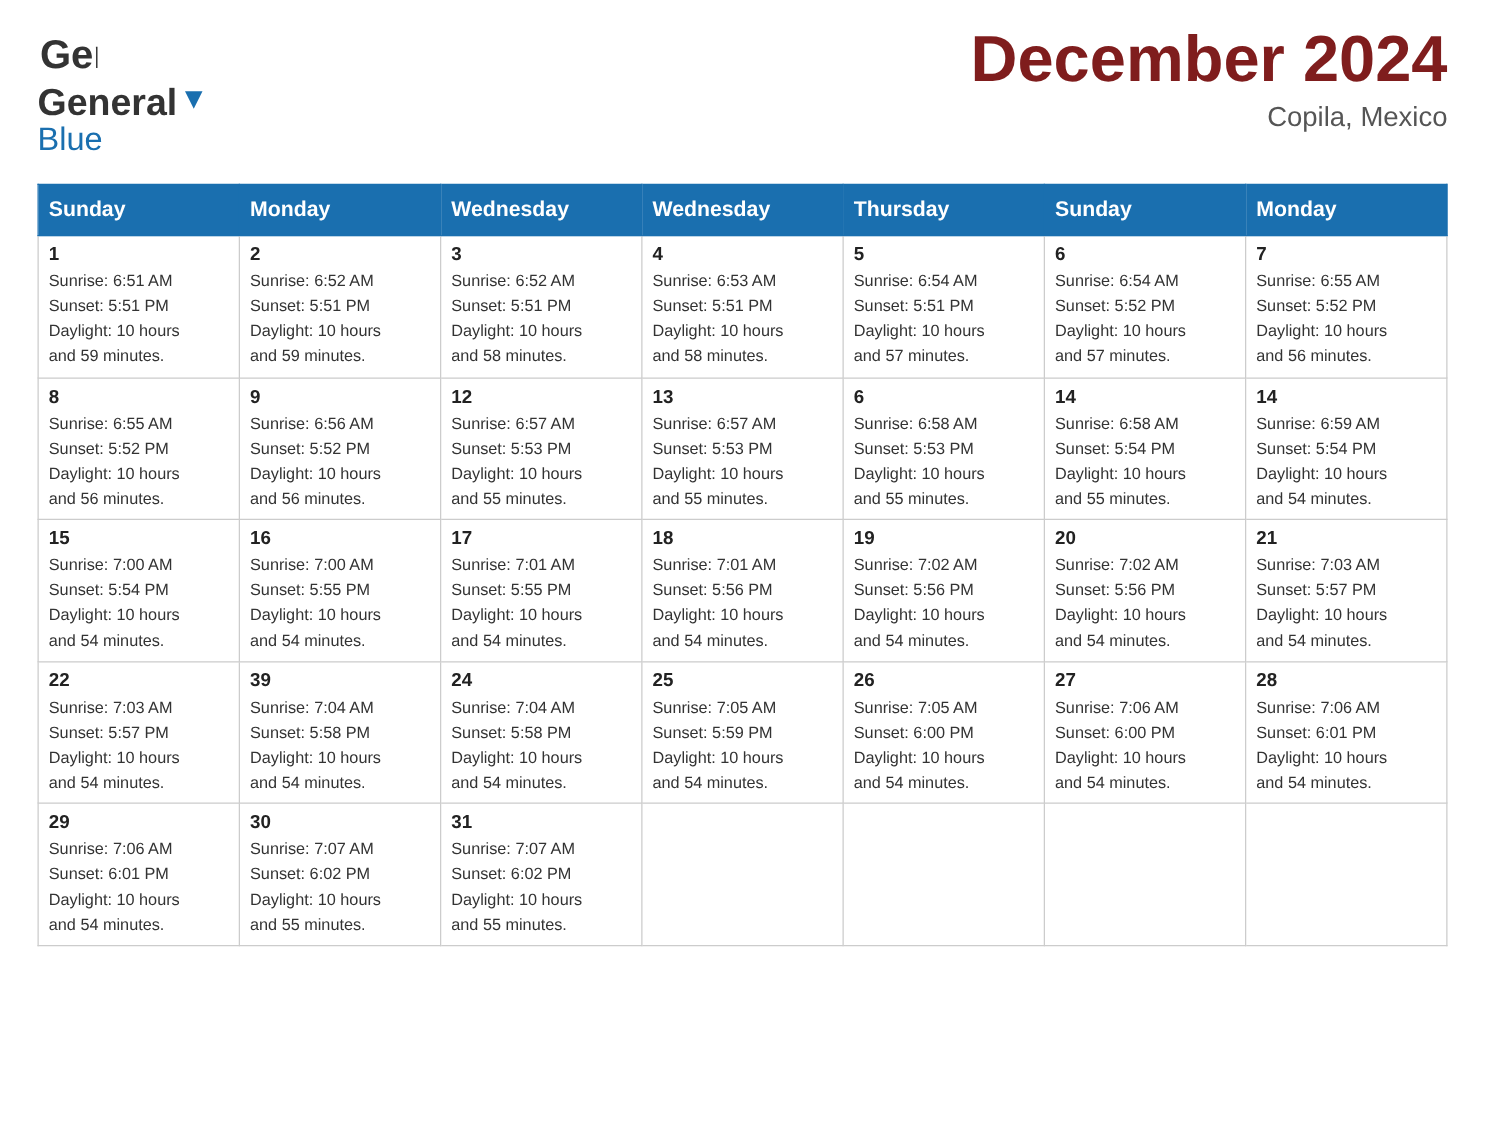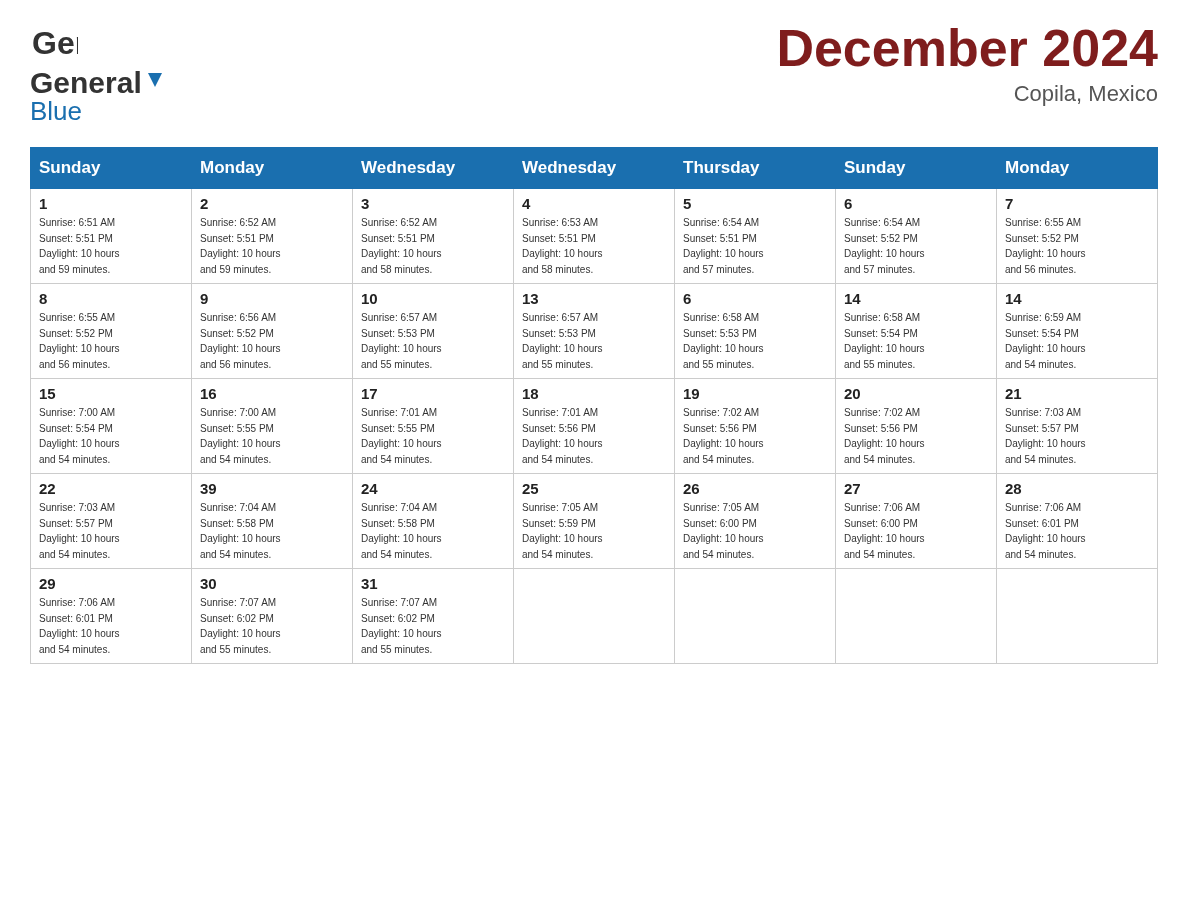--- a/index.html
+++ b/index.html
@@ -61,21 +61,21 @@
       background: #fff;
     }
     .day-number {
       font-size: 15px;
       font-weight: bold;
       color: #222;
       margin-bottom: 3px;
       display: block;
     }
     .day-info {
-      font-size: 10px;
+      font-size: 13px;
       line-height: 1.55;
       color: #333;
     }
     .calendar td.empty {
       background: #fff;
     }
     .logo-wrapper {
       display: flex;
       align-items: center;
       gap: 0px;
@@ -201,21 +201,21 @@
         <td>
         <span class="day-number">9</span>
         <div class="day-info">
           Sunrise: 6:56 AM<br>
           Sunset: 5:52 PM<br>
           Daylight: 10 hours<br>
           and 56 minutes.
         </div>
       </td>
         <td>
-        <span class="day-number">10</span>
+        <span class="day-number">12</span>
         <div class="day-info">
           Sunrise: 6:57 AM<br>
           Sunset: 5:53 PM<br>
           Daylight: 10 hours<br>
           and 55 minutes.
         </div>
       </td>
         <td>
         <span class="day-number">13</span>
         <div class="day-info">

